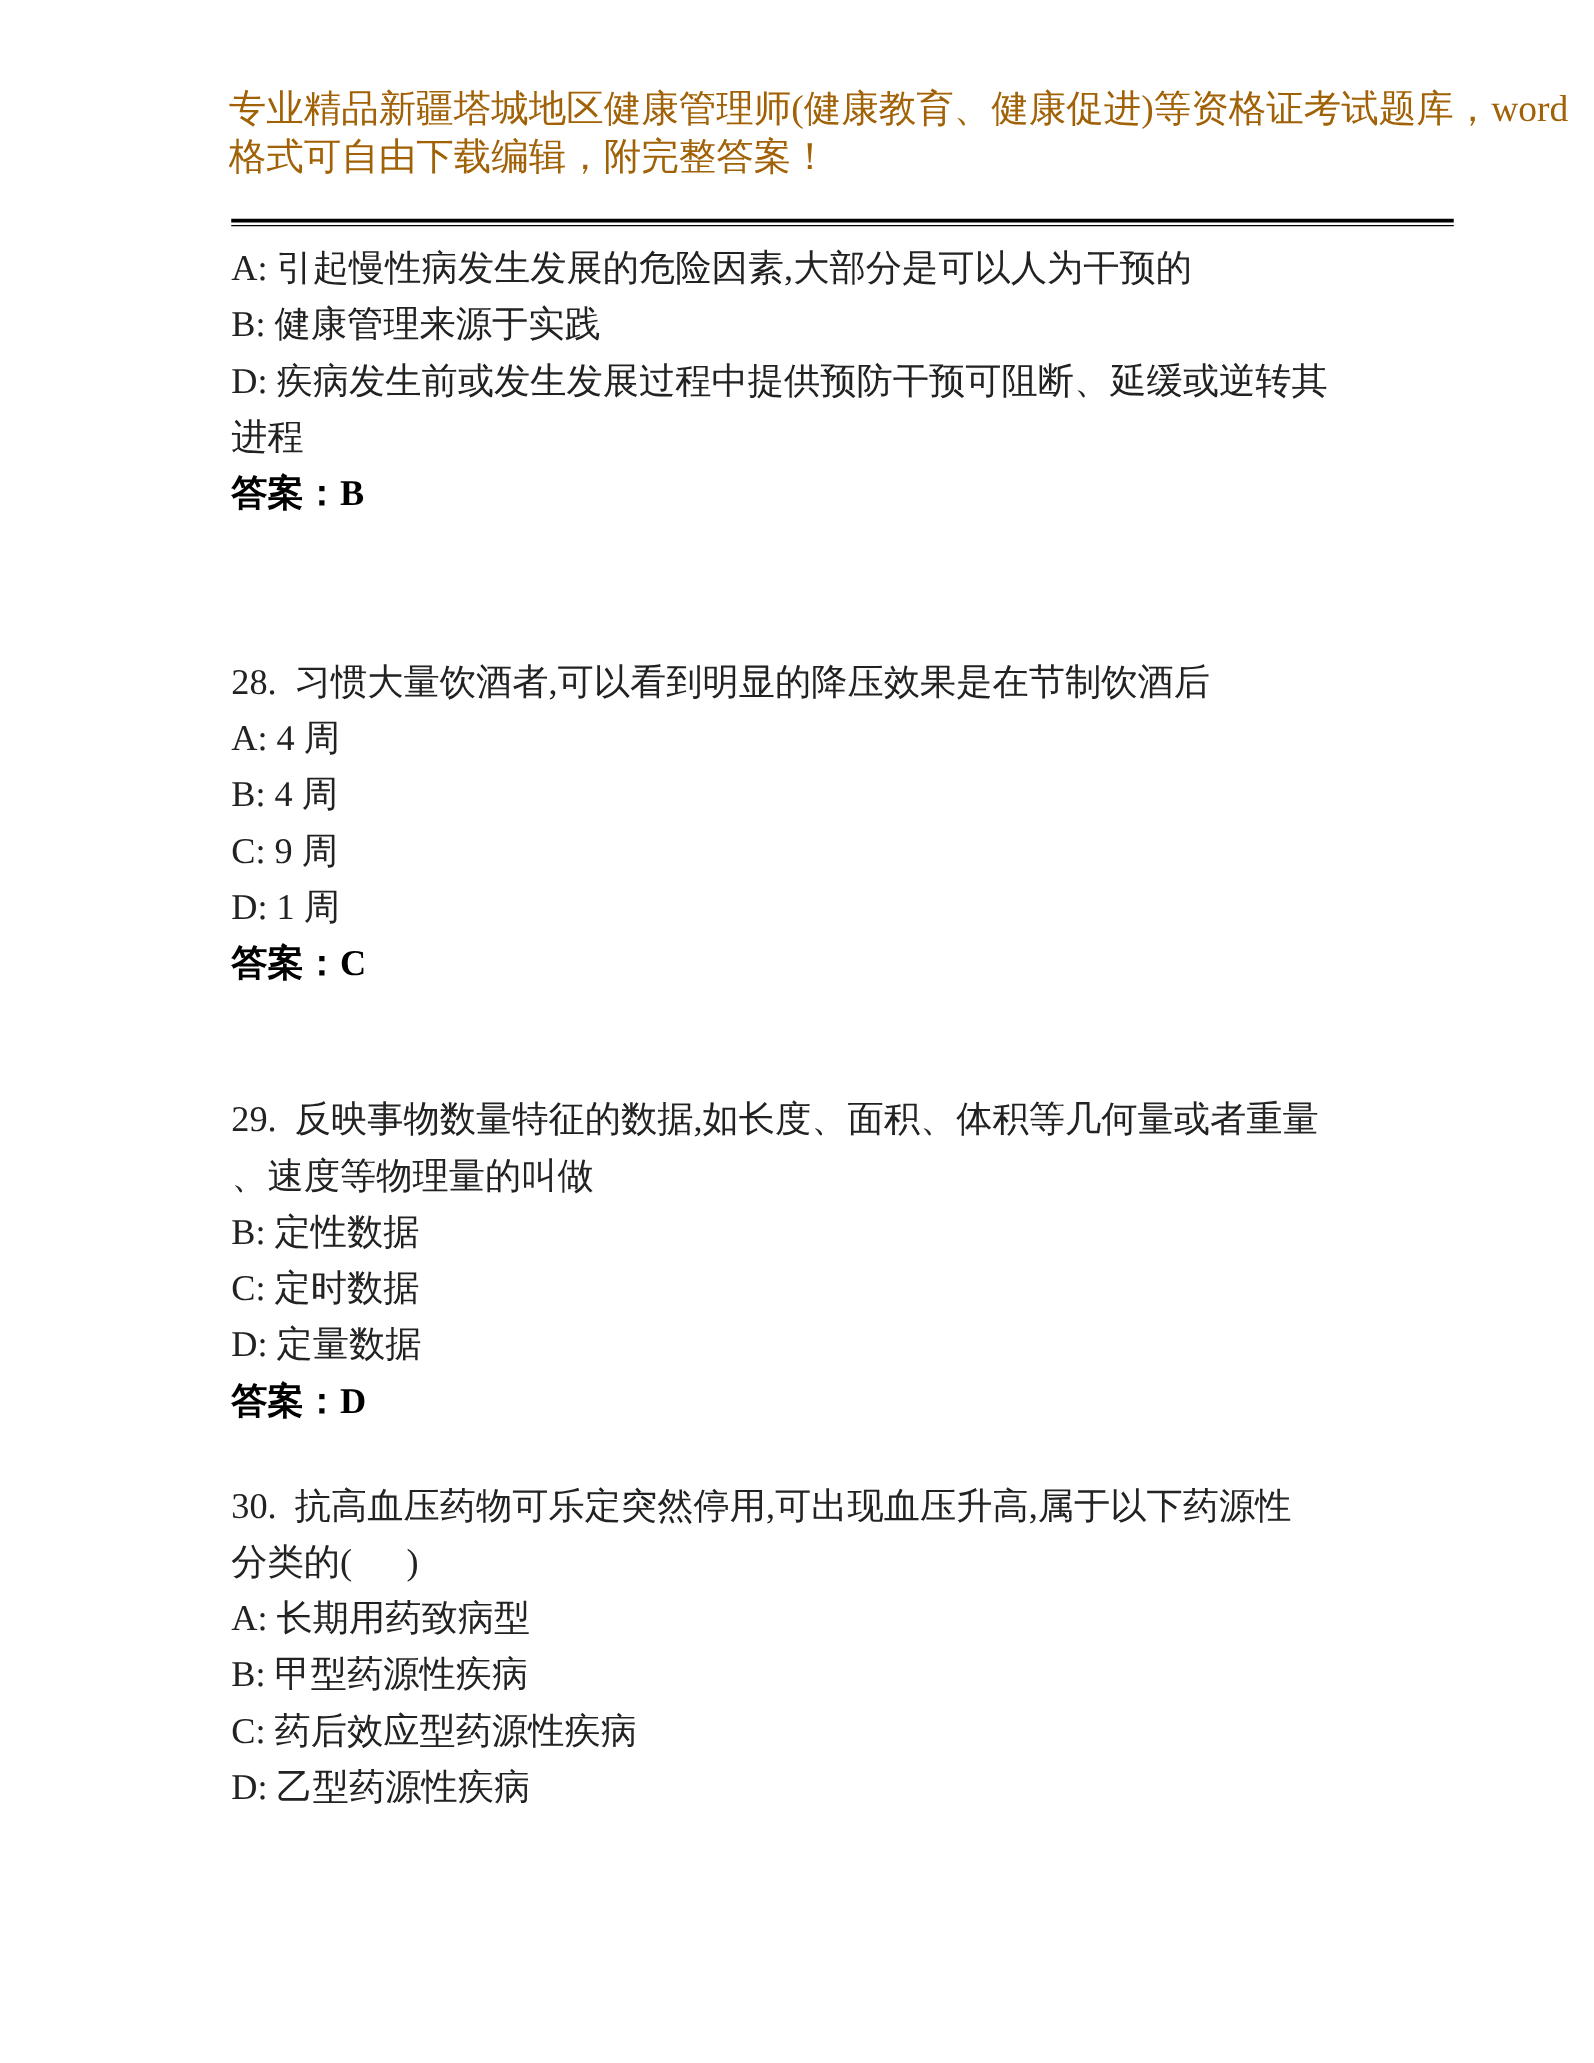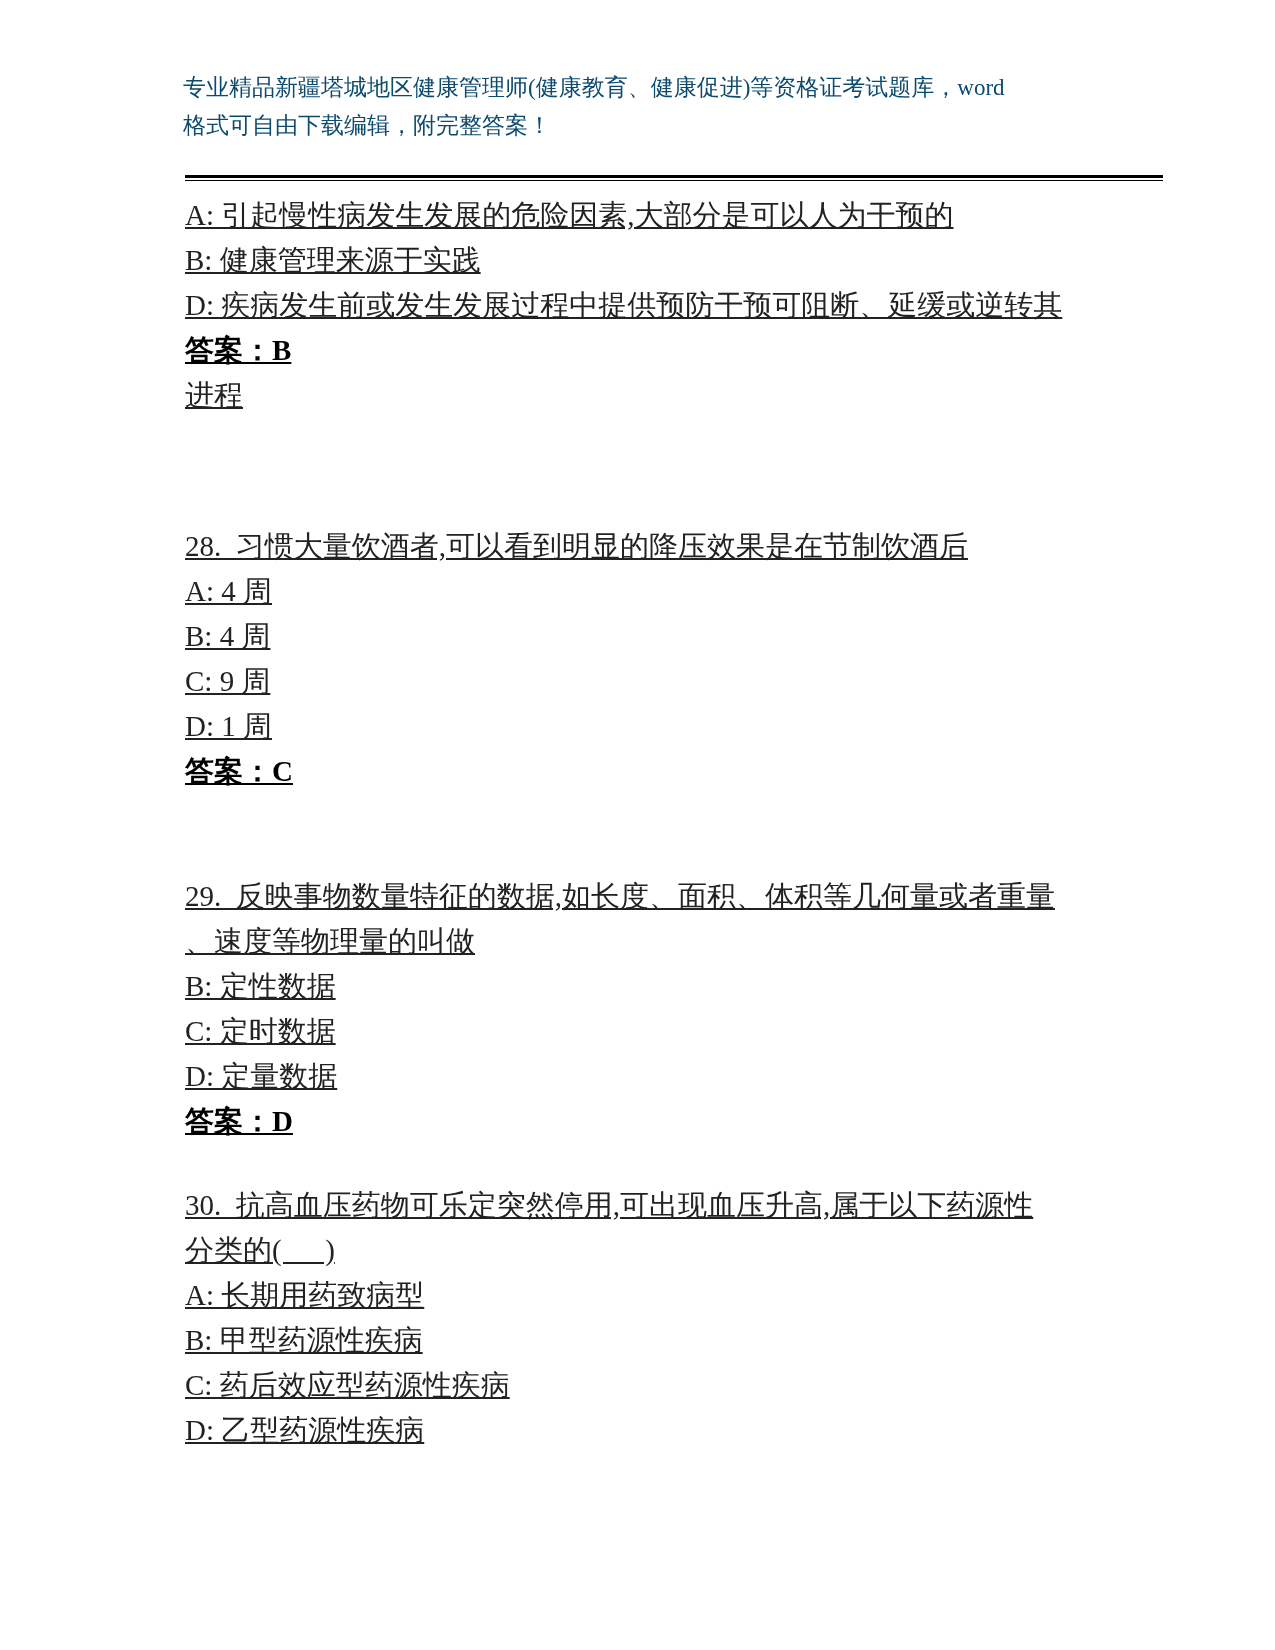--- a/index.html
+++ b/index.html
@@ -12,44 +12,43 @@
     color: #222222;
     overflow: hidden;
   }
   .header {
     position: absolute;
     left: 183px;
     top: 69px;
     width: 940px;
   }
   .header .h-line {
-    font-size: 23px;
+    font-size: 30px;
     line-height: 38px;
     white-space: pre;
-    color: #0c4a6e;
+    color: #a16207;
   }
   .rule {
     position: absolute;
     left: 185px;
     top: 175px;
     width: 978px;
   }
   .rule-thick { height: 3px; background: #000000; }
   .rule-thin  { height: 1px; background: #000000; margin-top: 2px; }
   .block {
     position: absolute;
     left: 185px;
     width: 960px;
     font-size: 29px;
   }
   .block .line {
     height: 45px;
     line-height: 45px;
     white-space: pre;
-    text-decoration: underline;
   }
   .answer {
     font-weight: bold;
     color: #000000;
   }
   .b1 { top: 193px; }
   .b2 { top: 524px; }
   .b3 { top: 874px; }
   .b4 { top: 1183px; }
 </style>
@@ -65,22 +64,22 @@
 
   <div class="rule">
     <div class="rule-thick"></div>
     <div class="rule-thin"></div>
   </div>
 
   <div class="block b1">
     <div class="line">A: 引起慢性病发生发展的危险因素,大部分是可以人为干预的</div>
     <div class="line">B: 健康管理来源于实践</div>
     <div class="line">D: 疾病发生前或发生发展过程中提供预防干预可阻断、延缓或逆转其</div>
+    <div class="line">进程</div>
     <div class="line answer">答案：B</div>
-    <div class="line">进程</div>
   </div>
 
   <div class="block b2">
     <div class="line">28.  习惯大量饮酒者,可以看到明显的降压效果是在节制饮酒后</div>
     <div class="line">A: 4 周</div>
     <div class="line">B: 4 周</div>
     <div class="line">C: 9 周</div>
     <div class="line">D: 1 周</div>
     <div class="line answer">答案：C</div>
   </div>

